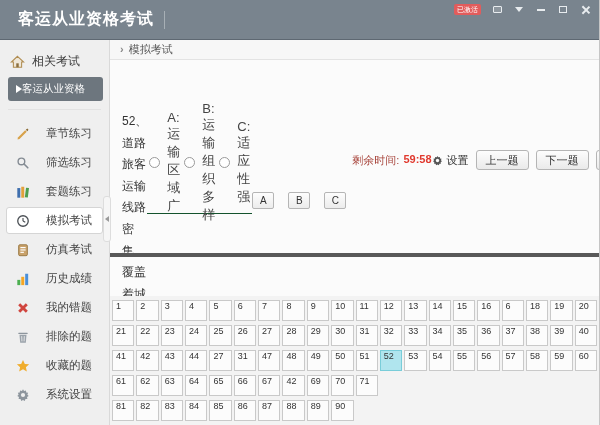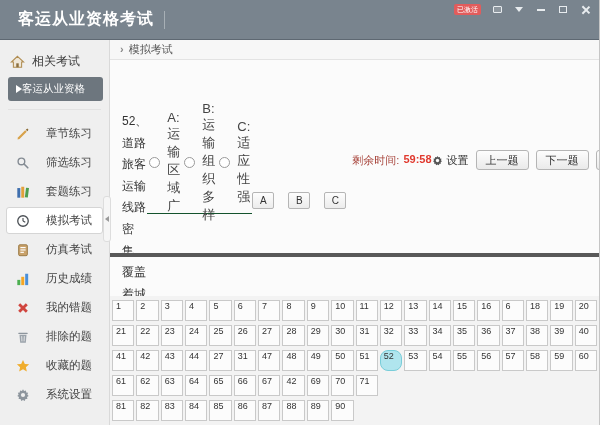--- a/index.html
+++ b/index.html
@@ -54,21 +54,21 @@
   .toolbar { display:flex; align-items:center; padding:2px 4px 7px 2px; flex:none; }
   .timer { display:flex; gap:4px; font-size:11px; align-items:flex-start; }
   .timer-label { color:#a8453c; }
   .timer-value { color:#e0392e; font-weight:bold; }
   .settings { display:flex; align-items:center; gap:4px; font-size:11px; color:#333; margin-left:auto; cursor:pointer; }
   .tb-btn { width:53px; height:20px; font-size:11px; color:#333; background:linear-gradient(#fdfdfd,#eaeaea); border:1px solid #b5b5b5; border-radius:3px; display:flex; align-items:center; justify-content:center; margin-left:7px; cursor:pointer; }
 
   .grid-separator { height:4px; background:#595959; flex:none; }
   .qgrid { flex:none; height:129px; background:#f3f3f3; padding:4px 2px 0 2px; display:grid; grid-template-columns:repeat(20,1fr); gap:4px 2px; grid-auto-rows:21px; }
   .qcell { background:#fcfcfc; border:1px solid #c9c9c9; font-size:9px; color:#333; padding:1px 0 0 3px; line-height:1; cursor:pointer; }
-  .qcell-selected { background:#b0e5ee; border-color:#79cdd9;border-radius:8px; }
+  .qcell-selected { background:#b0e5ee; border-color:#79cdd9; }
   .qcell-empty { visibility:hidden; }
 </style>
 </head>
 <body>
 
 <div class="window">
 
   <div class="titlebar">
     <div class="title">客运从业资格考试</div>
     <div class="title-sep"></div>

